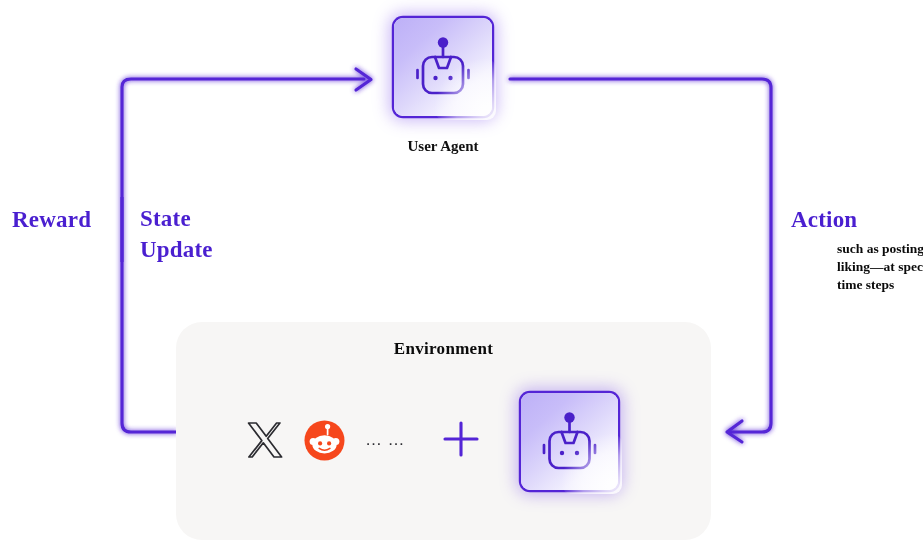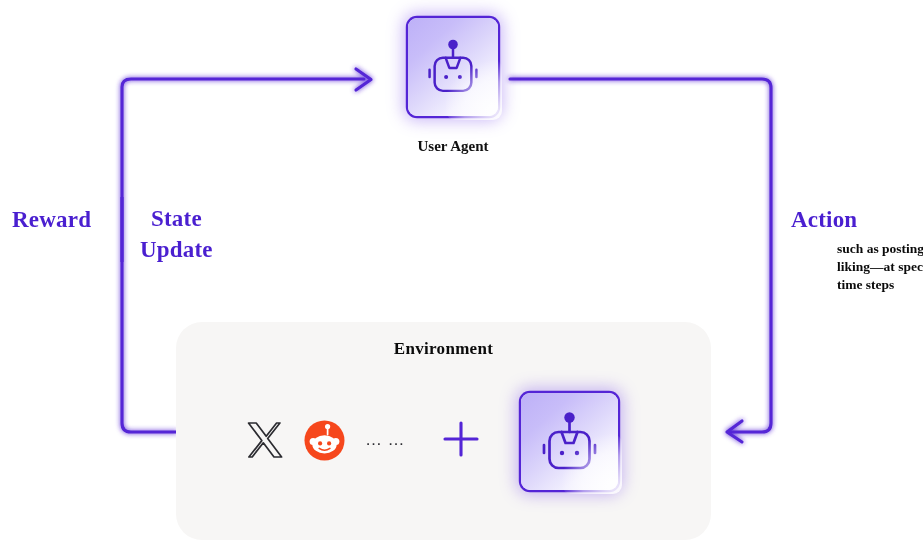--- a/index.html
+++ b/index.html
@@ -29,21 +29,20 @@
   }
 
   
   .lbl-purple {
     position: absolute;
     color: #4A1FD0;
     font-weight: bold;
     font-family: "Liberation Serif", "DejaVu Serif", serif;
     white-space: pre-line;
     line-height: 1.33;
-    text-align: center;
   }
   #reward-label {
     left: 12px;
     top: 205px;
     font-size: 23px;
     letter-spacing: 0.2px;
   }
   #state-update-label {
     left: 140px;
     top: 204px;
@@ -113,21 +112,21 @@
     position: absolute;
     left: 50%;
     transform: translateX(-50%);
     white-space: nowrap;
     font-size: 15px;
     font-weight: bold;
     color: #101010;
     font-family: "Liberation Serif", "DejaVu Serif", serif;
   }
 
-  #user-agent-tile { left: 408px; top: 18px; width: 90px; height: 98px; }
+  #user-agent-tile { left: 394px; top: 18px; width: 98px; height: 98px; }
   #user-agent-caption { top: 120px; }
 
   #agent-tile { left: 521px; top: 393px; width: 97px; height: 97px; }
 
   
   #environment-panel {
     position: absolute;
     left: 176px;
     top: 322px;
     width: 535px;

